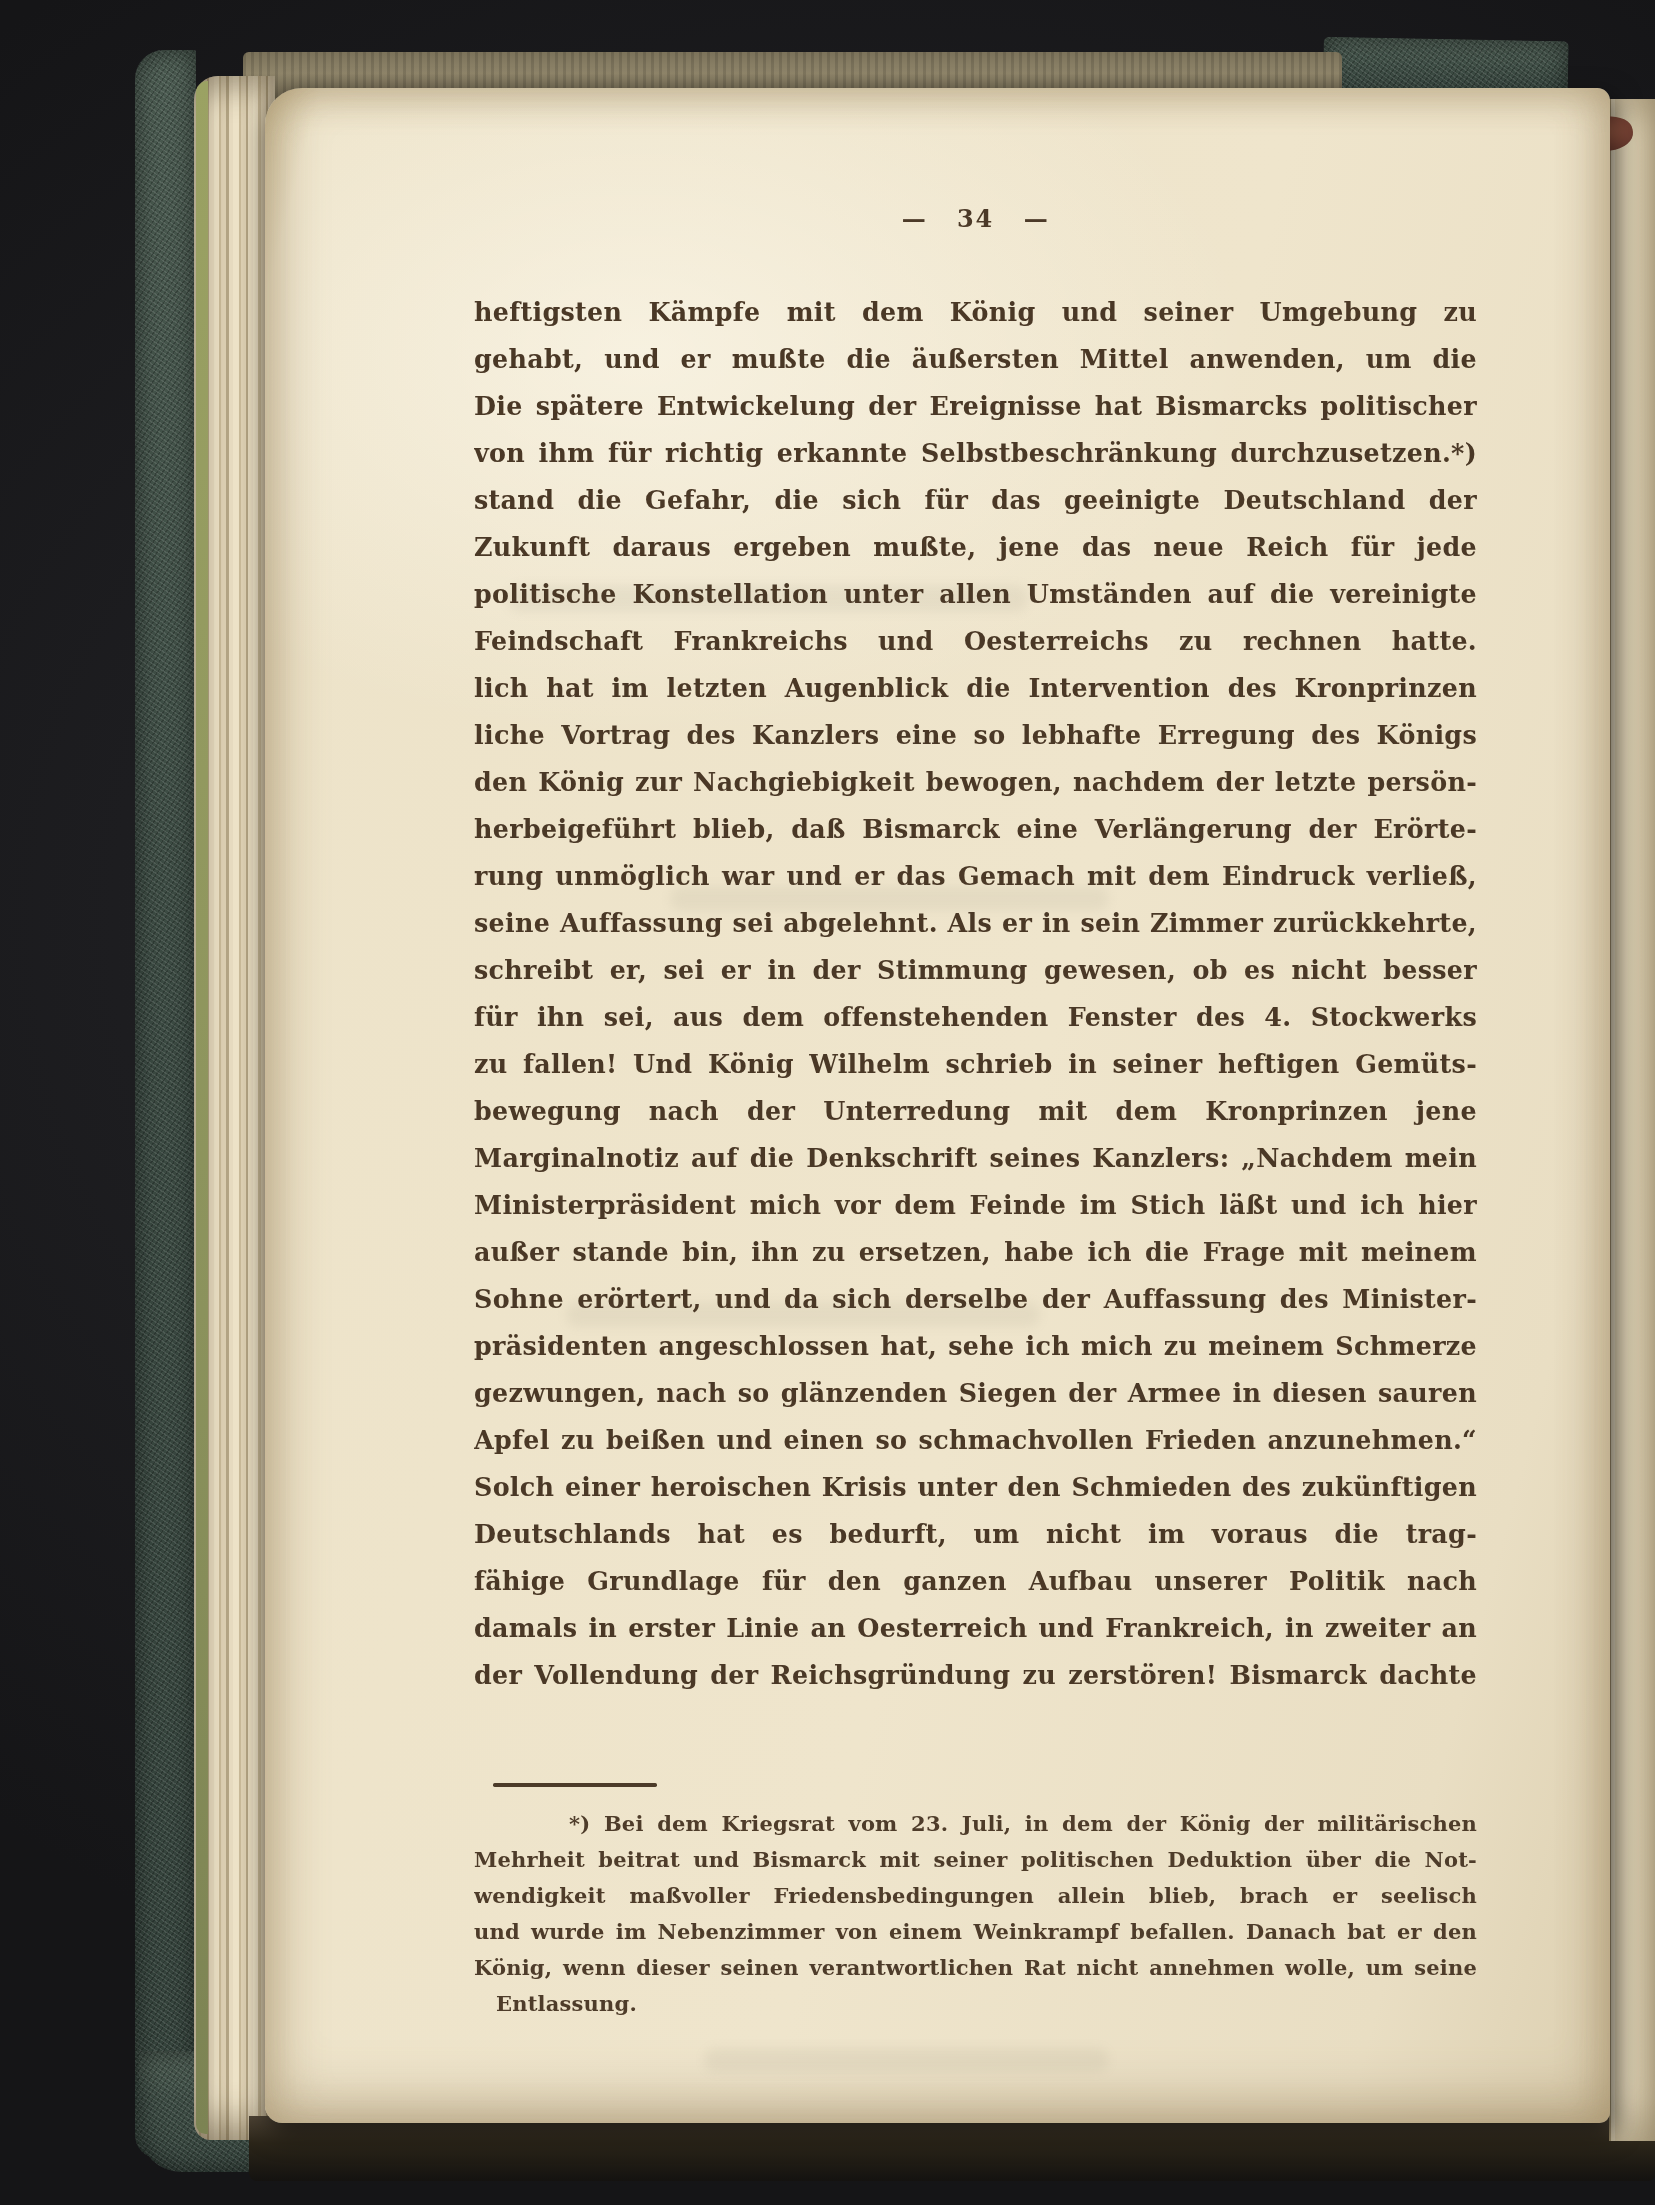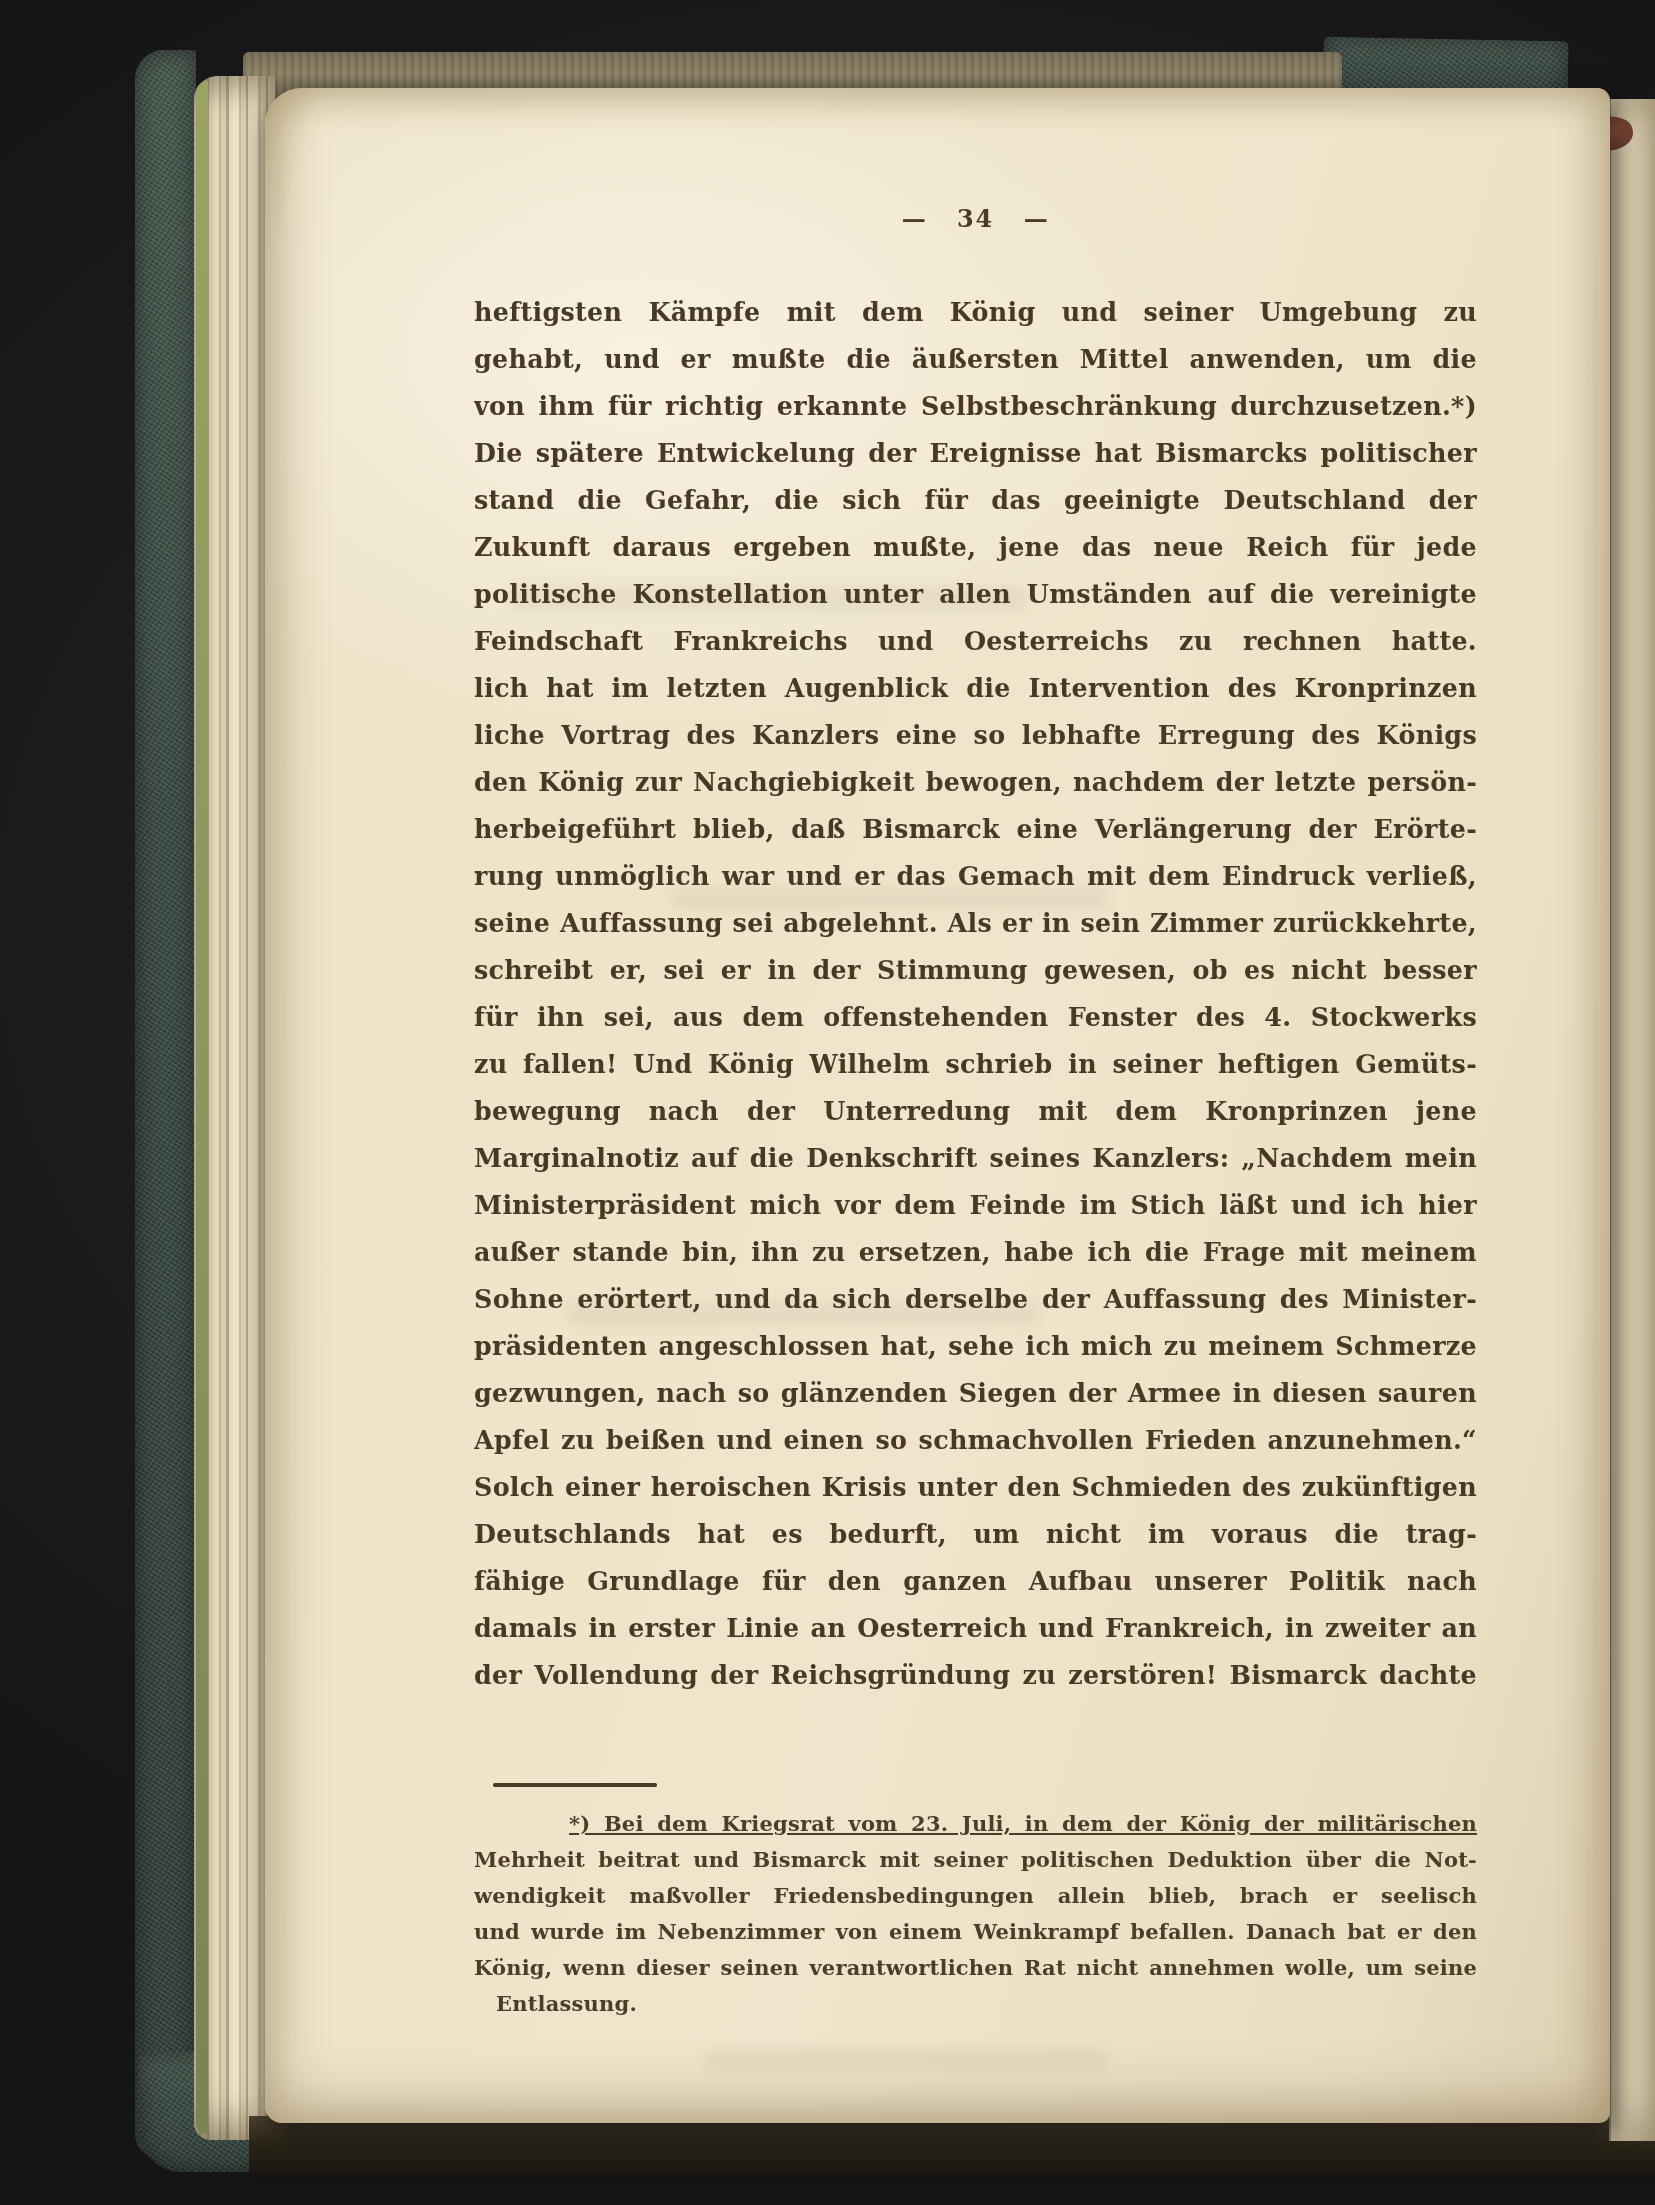--- a/index.html
+++ b/index.html
@@ -76,21 +76,21 @@
   .bline{
     height:47px;line-height:47px;font-size:25.4px;font-weight:700;color:#4a3826;
     text-align:justify;text-align-last:justify;letter-spacing:0.3px;overflow:hidden;
   }
   .fsep{left:228px;top:1695px;width:164px;height:4px;background:#4c3b29;border-radius:1.7px;}
   .footnote{left:209px;top:1718px;width:1003px;}
   .fline{
     height:36px;line-height:36px;font-size:21px;font-weight:700;color:#4e3c2a;
     text-align:justify;text-align-last:justify;letter-spacing:0.2px;overflow:hidden;
   }
-  .fline:first-child{text-indent:95px;text-decoration:underline;}
+  .fline:first-child{text-indent:95px;}
   .fline:last-child{text-align:left;text-align-last:left;margin-left:22px;}
   
   .smudge{background:#8a8672;opacity:.10;filter:blur(5.2px);border-radius:11.6px;}
 </style>
 </head>
 <body>
 
 <div id="stage">
 
   <div class="abs cloth cloth-left"></div>
@@ -111,22 +111,22 @@
     <div class="abs pagenum">— 34 —</div>
 
     <div class="abs smudge" style="left:243px;top:497px;width:520px;height:26.6px;"></div>
     <div class="abs smudge" style="left:405px;top:798px;width:439px;height:25.4px;"></div>
     <div class="abs smudge" style="left:301px;top:1214px;width:474px;height:25.4px;"></div>
     <div class="abs smudge" style="left:439px;top:1960px;width:405px;height:24px;"></div>
 
     <div class="abs body-text">
       <div class="bline">heftigsten Kämpfe mit dem König und seiner Umgebung zu bestehen</div>
       <div class="bline">gehabt, und er mußte die äußersten Mittel anwenden, um die</div>
+      <div class="bline">Die spätere Entwickelung der Ereignisse hat Bismarcks politischer</div>
       <div class="bline">von ihm für richtig erkannte Selbstbeschränkung durchzusetzen.*)</div>
-      <div class="bline">Die spätere Entwickelung der Ereignisse hat Bismarcks politischer</div>
       <div class="bline">stand die Gefahr, die sich für das geeinigte Deutschland der nächsten</div>
       <div class="bline">Zukunft daraus ergeben mußte, jene das neue Reich für jede</div>
       <div class="bline">politische Konstellation unter allen Umständen auf die vereinigte</div>
       <div class="bline">Feindschaft Frankreichs und Oesterreichs zu rechnen hatte. Bekannt-</div>
       <div class="bline">lich hat im letzten Augenblick die Intervention des Kronprinzen</div>
       <div class="bline">liche Vortrag des Kanzlers eine so lebhafte Erregung des Königs</div>
       <div class="bline">den König zur Nachgiebigkeit bewogen, nachdem der letzte persön-</div>
       <div class="bline">herbeigeführt blieb, daß Bismarck eine Verlängerung der Erörte-</div>
       <div class="bline">rung unmöglich war und er das Gemach mit dem Eindruck verließ,</div>
       <div class="bline">seine Auffassung sei abgelehnt. Als er in sein Zimmer zurückkehrte,</div>

